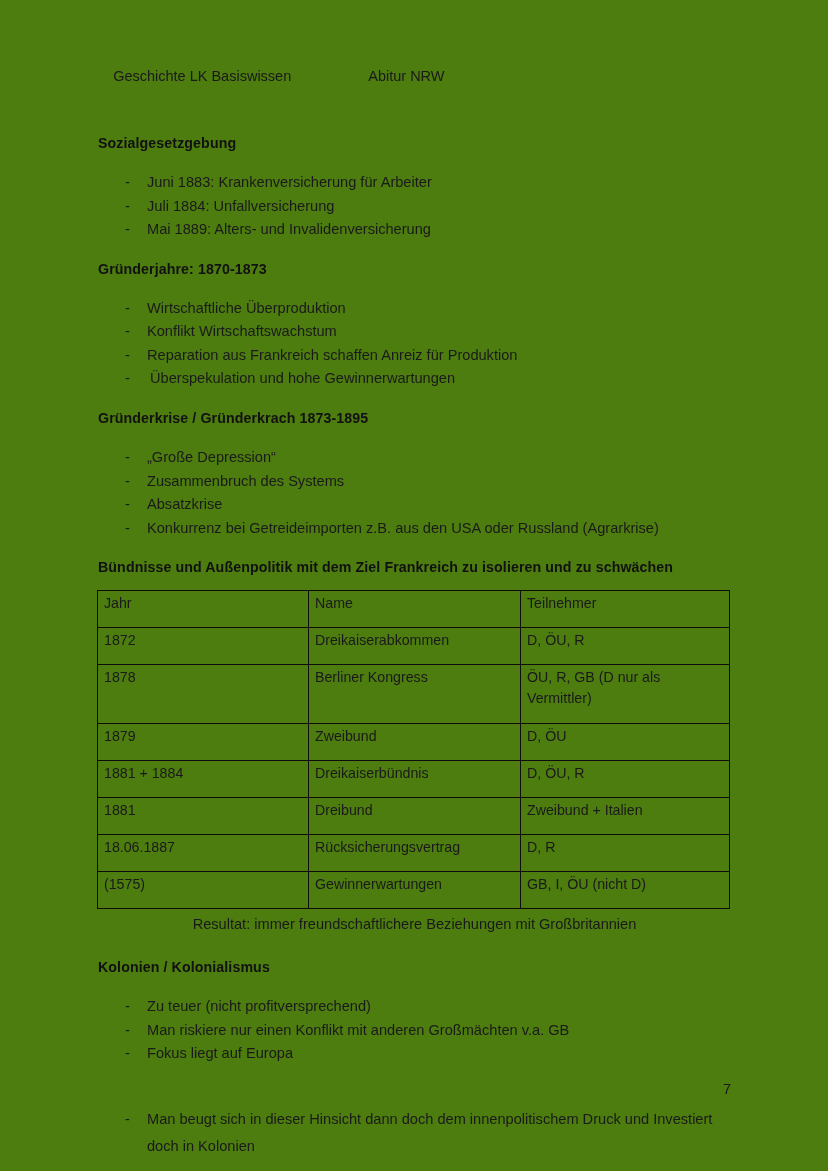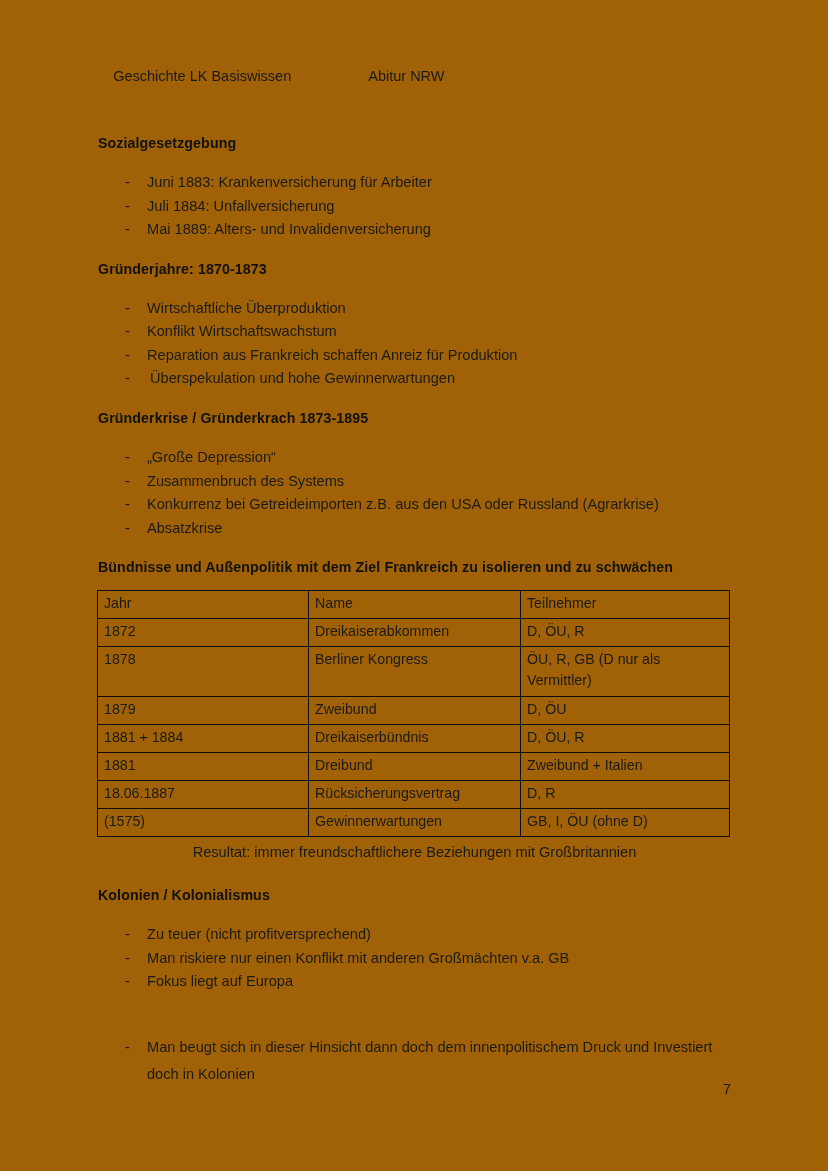--- a/index.html
+++ b/index.html
@@ -11,21 +11,21 @@
   body {
     font-family: "Liberation Sans", sans-serif;
     color: #1a1a1a;
     -webkit-font-smoothing: antialiased;
   }
   .page {
     position: relative;
     width: 828px;
     height: 1171px;
     margin: 0 auto;
-    background: #a16207;
+    background: #4d7c0f;
     overflow: hidden;
     box-sizing: border-box;
   }
   .content {
     position: absolute;
     left: 97px;
     top: 0;
     width: 634px;
   }
 
@@ -87,21 +87,21 @@
 
   
   table.alliance-table {
     border-collapse: collapse;
     width: 632px;
     table-layout: fixed;
     font-size: 14.2px;
   }
   table.alliance-table td {
     border: 1.4px solid #0d0d0d;
-    padding: 2px 5px 4px 6px;
+    padding: 2px 5px 13px 6px;
     vertical-align: top;
     line-height: 21px;
     color: #1a1a1a;
     word-wrap: break-word;
   }
   table.alliance-table col.c-year  { width: 211px; }
   table.alliance-table col.c-name  { width: 212px; }
   table.alliance-table col.c-part  { width: 209px; }
   table.alliance-table tr.tall-row td { height: 43px; }
 
@@ -159,22 +159,22 @@
       <li class="extra-space">Überspekulation und hohe Gewinnerwartungen</li>
     </ul>
 
     <div class="gap-m"></div>
 
     <h2 class="section-heading">Gründerkrise / Gründerkrach 1873-1895</h2>
     <div class="gap-m"></div>
     <ul class="dash-list">
       <li>„Große Depression“</li>
       <li>Zusammenbruch des Systems</li>
+      <li>Absatzkrise</li>
       <li>Konkurrenz bei Getreideimporten z.B. aus den USA oder Russland (Agrarkrise)</li>
-      <li>Absatzkrise</li>
     </ul>
 
     <div class="gap-m"></div>
 
     <h2 class="section-heading">Bündnisse und Außenpolitik mit dem Ziel Frankreich zu isolieren und zu schwächen</h2>
     <div class="gap-s"></div>
 
     <table class="alliance-table">
       <colgroup>
         <col class="c-year">
@@ -213,21 +213,21 @@
           <td>Zweibund + Italien</td>
         </tr>
         <tr>
           <td>18.06.1887</td>
           <td>Rücksicherungsvertrag</td>
           <td>D, R</td>
         </tr>
         <tr>
           <td>(1575)</td>
           <td>Gewinnerwartungen</td>
-          <td>GB, I, ÖU (ohne D)</td>
+          <td>GB, I, ÖU (nicht D)</td>
         </tr>
       </tbody>
     </table>
 
     <p class="plain" style="margin-top:4px;margin-left:1px;">Resultat: immer freundschaftlichere Beziehungen mit Großbritannien</p>
 
     <div class="gap-l"></div>
 
     <h2 class="section-heading">Kolonien / Kolonialismus</h2>
     <div class="gap-m"></div>

